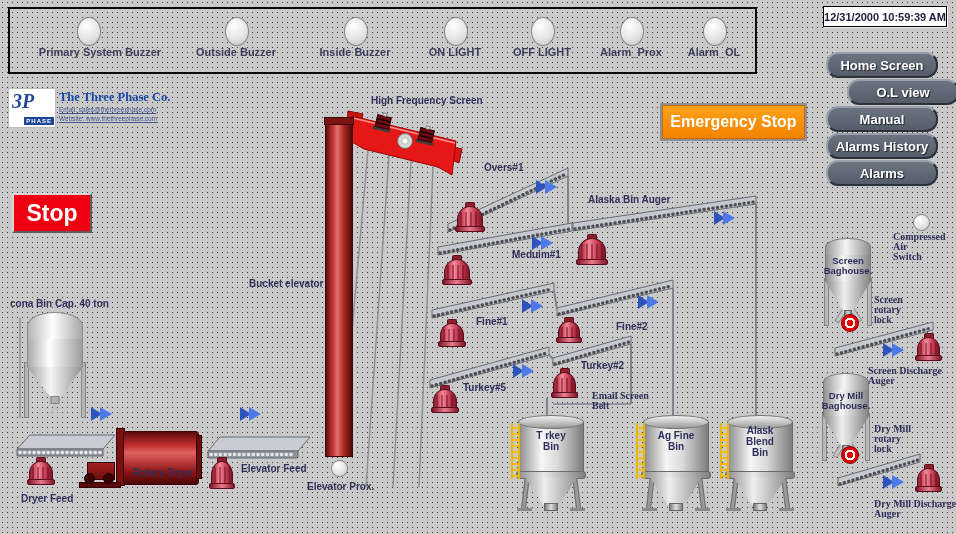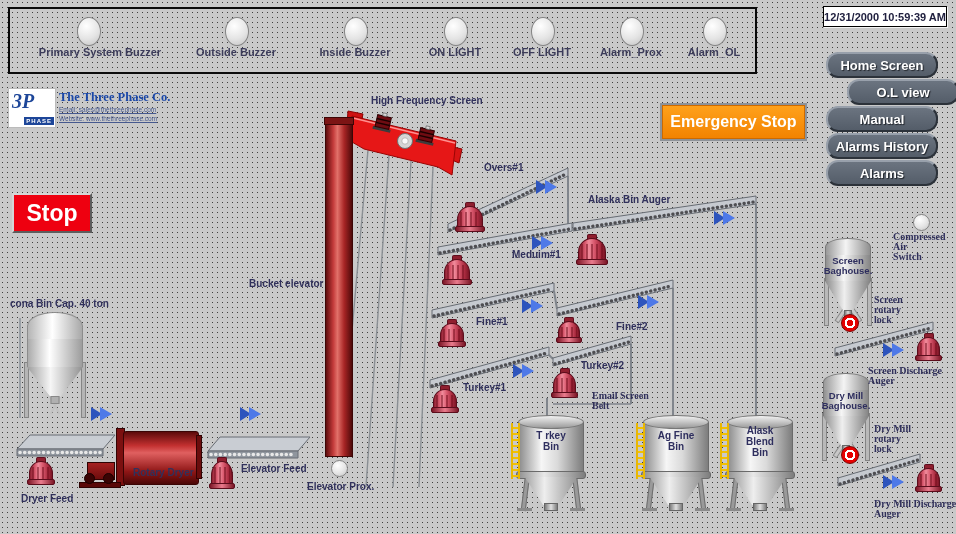--- a/index.html
+++ b/index.html
@@ -462,21 +462,21 @@
       <i></i>
       <b></b>
     </div>
 
   <div class="lbl" style="left:358px;top:96px;margin-left:13px;">High Frequency Screen</div>
   <div class="lbl" style="left:484px;top:163px;">Overs#1</div>
   <div class="lbl" style="left:588px;top:195px;">Alaska Bin Auger</div>
   <div class="lbl" style="left:472px;top:250px;margin-left:40px;">Meduim#1</div>
   <div class="lbl" style="left:476px;top:317px;">Fine#1</div>
   <div class="lbl" style="left:599px;top:322px;margin-left:17px;">Fine#2</div>
-  <div class="lbl" style="left:463px;top:383px;">Turkey#1</div>
+  <div class="lbl" style="left:463px;top:383px;">Turkey#5</div>
   <div class="lbl" style="left:581px;top:361px;">Turkey#2</div>
   <div class="lbl c" style="left:592px;top:391px;width:82px;">
     <div>Email Screen</div>
       <div>Belt</div>
   </div>
   <div class="lbl" style="left:249px;top:279px;">Bucket elevator</div>
   <div class="lbl" style="left:307px;top:482px;">Elevator Prox.</div>
   <div class="lbl" style="left:241px;top:464px;">Elevator Feed</div>
   <div class="lbl" style="left:133px;top:468px;">Rotary Dryer</div>
   <div class="lbl" style="left:21px;top:494px;">Dryer Feed</div>

